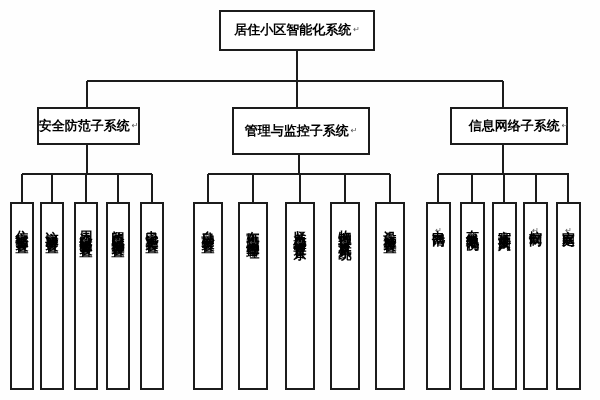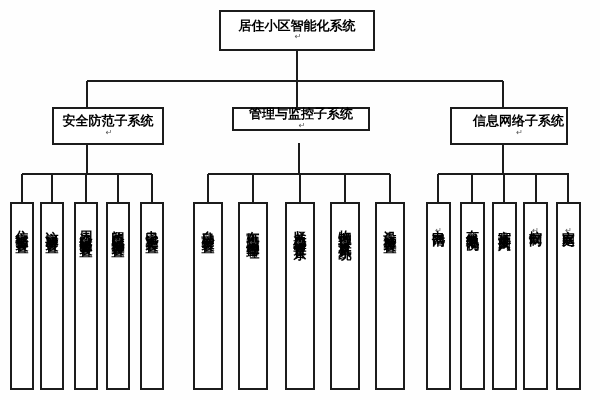--- a/index.html
+++ b/index.html
@@ -17,24 +17,24 @@
     background: #ffffff;
     border: 2px solid #1c1c1c;
     box-sizing: border-box;
     color: #000000;
     font-weight: 700;
     display: flex;
     align-items: center;
     justify-content: center;
     text-align: center;
   }
-  .hnode { font-size: 13px; line-height: 1.1; white-space: nowrap; flex-direction: column; }
+  .hnode { font-size: 13px; line-height: 1.1; white-space: nowrap; }
   .root     { left: 219px; top: 10px;  width: 156px; height: 41px; }
-  .branch-0 { left: 52px;  top: 107px; width: 112px; height: 38px; }
-  .branch-1 { left: 232px; top: 107px; width: 138px; height: 24px; }
+  .branch-0 { left: 37px;  top: 107px; width: 103px; height: 38px; }
+  .branch-1 { left: 232px; top: 107px; width: 138px; height: 48px; }
   .branch-2 { left: 450px; top: 107px; width: 118px; height: 38px; padding-left: 19px; }
   .leaf {
     top: 202px; height: 188px;
     align-items: flex-start;
     padding-top: 16px;
   }
   .leaf-a { width: 24px; }
   .leaf-b { width: 30px; }
   .leaf-c { width: 25px; }
   .vtext {

